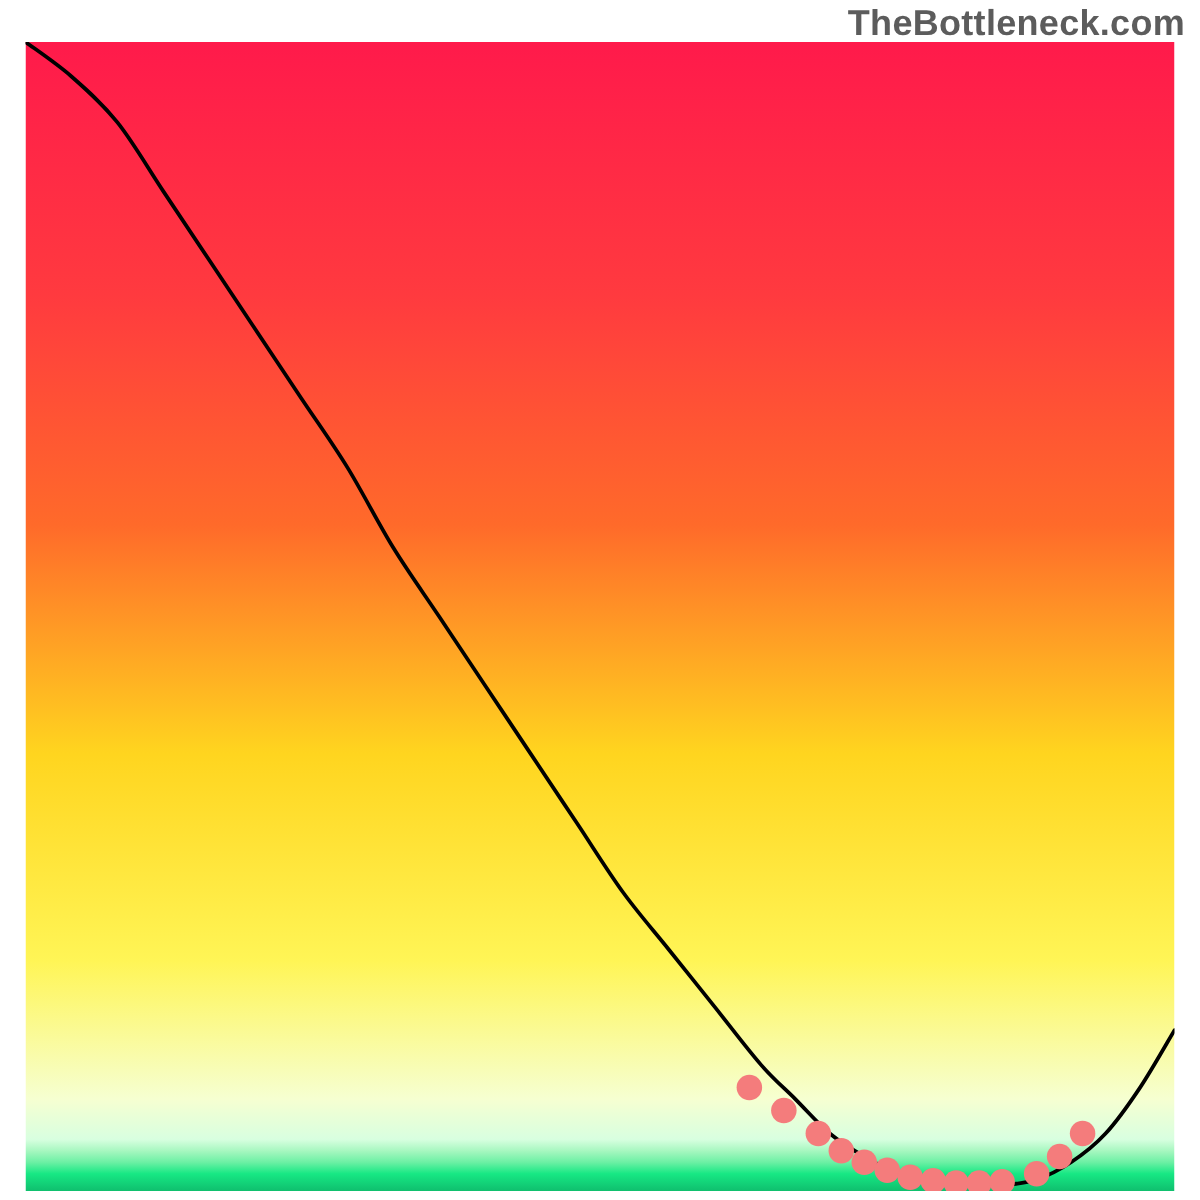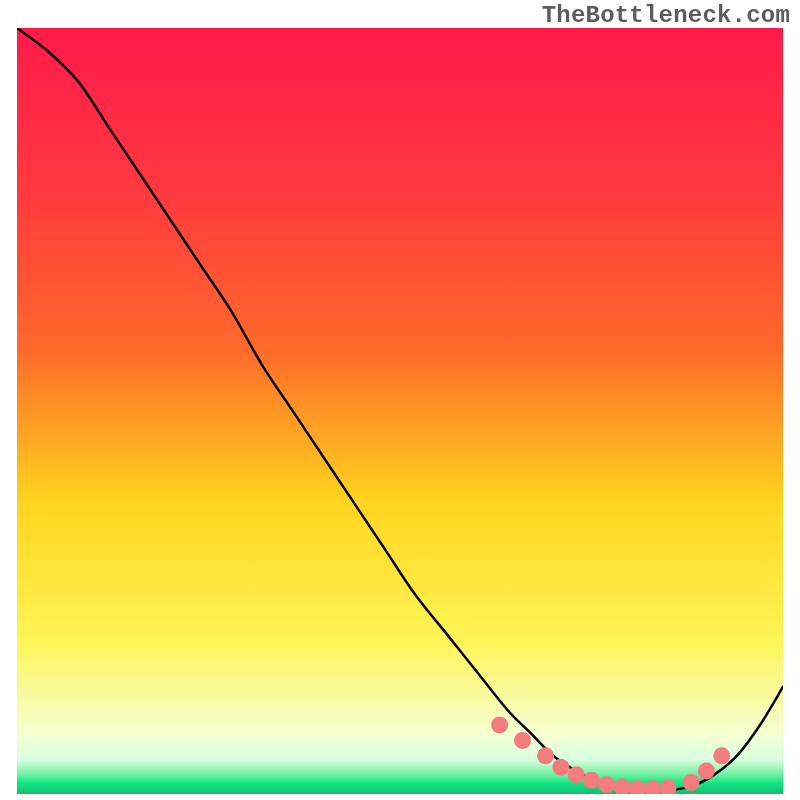--- a/index.html
+++ b/index.html
@@ -8,21 +8,20 @@
     width: 800px;
     height: 800px;
     background: #ffffff;
     font-family: Arial, Helvetica, sans-serif;
     overflow: hidden;
   }
   .wrap {
     position: relative;
     width: 800px;
     height: 800px;
-    font-family: Liberation Mono, monospace;
   }
   .watermark {
     position: absolute;
     top: 2px;
     right: 10px;
     font-size: 24px;
     font-weight: 600;
     color: #5c5c5c;
     letter-spacing: 0.2px;
     z-index: 5;

